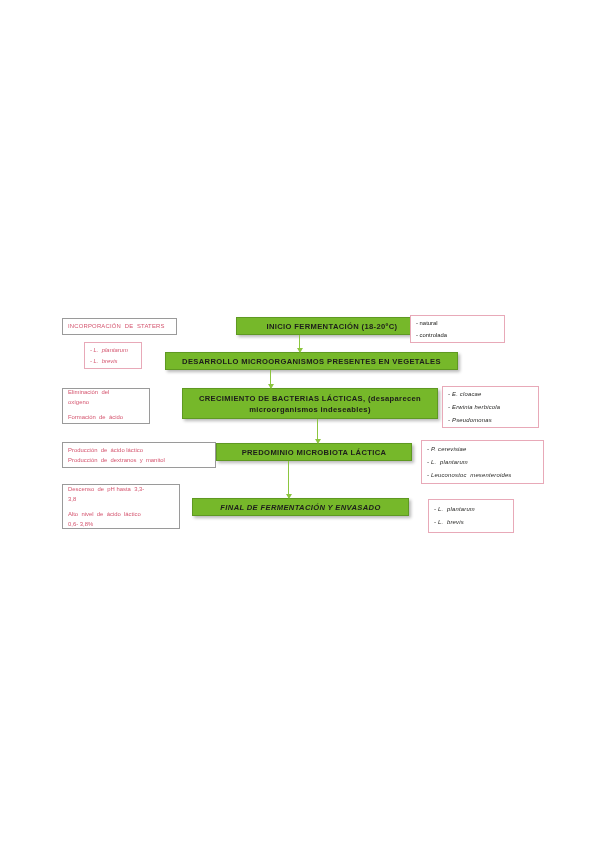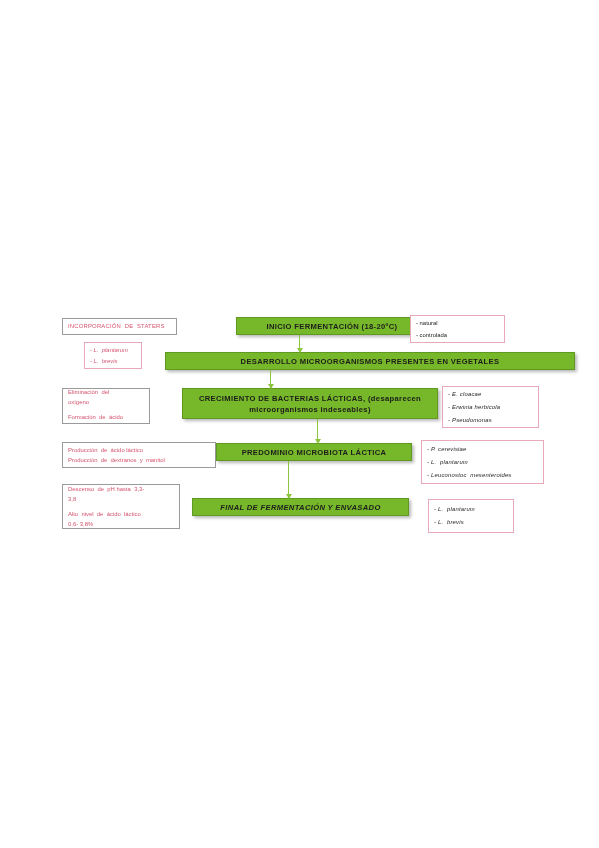--- a/index.html
+++ b/index.html
@@ -144,21 +144,21 @@
     <div class="line" style="margin:0;">Descenso  de  pH hasta  3,3-</div>
     <div class="line" style="margin:0;">3,8</div>
     <div class="line" style="margin-top:5px;">Alto  nivel  de  ácido  láctico</div>
     <div class="line" style="margin:0;">0,6- 3,8%</div>
   </div>
 
   <div class="node green-box" style="left:196px; top:317px; width:192px; height:18px;margin-left:40px;">
     <div class="inner">INICIO  FERMENTACIÓN (18-20ºC)</div>
   </div>
 
-  <div class="node green-box" style="left:165px; top:352px; width:410px; height:18px;">
+  <div class="node green-box" style="left:165px; top:352px; width:293px; height:18px;">
     <div class="inner">DESARROLLO  MICROORGANISMOS  PRESENTES  EN  VEGETALES</div>
   </div>
 
   <div class="node green-box" style="left:182px; top:388px; width:256px; height:31px;">
     <div class="inner">CRECIMIENTO  DE BACTERIAS LÁCTICAS, (desaparecen microorganismos  indeseables)</div>
   </div>
 
   <div class="node green-box" style="left:216px; top:443px; width:196px; height:18px;">
     <div class="inner">PREDOMINIO  MICROBIOTA  LÁCTICA</div>
   </div>

